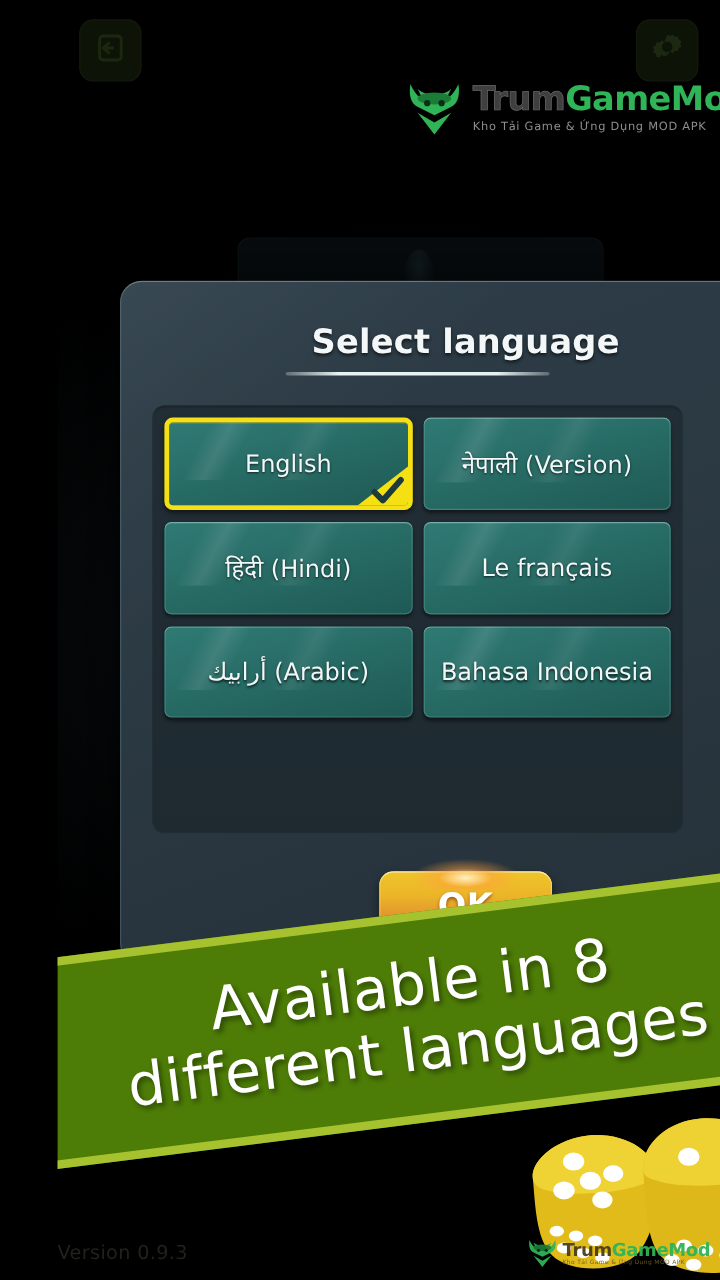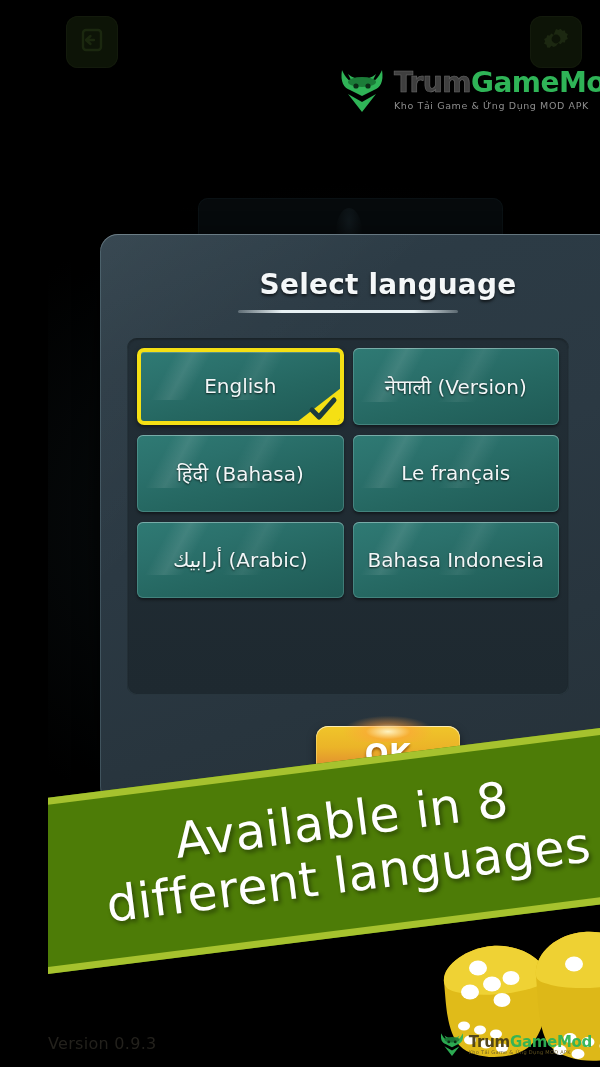--- a/index.html
+++ b/index.html
@@ -366,21 +366,21 @@
         </svg>
       </div>
 
 
 
       <div class="lang-btn">
         <span class="lang-label">नेपाली (Version)</span>
       </div>
 
       <div class="lang-btn">
-        <span class="lang-label">हिंदी  (Bahasa)</span>
+        <span class="lang-label">हिंदी  (Hindi)</span>
       </div>
 
       <div class="lang-btn">
         <span class="lang-label">Le français</span>
       </div>
 
       <div class="lang-btn">
         <span class="lang-label">أرابيك (Arabic)</span>
       </div>
 

